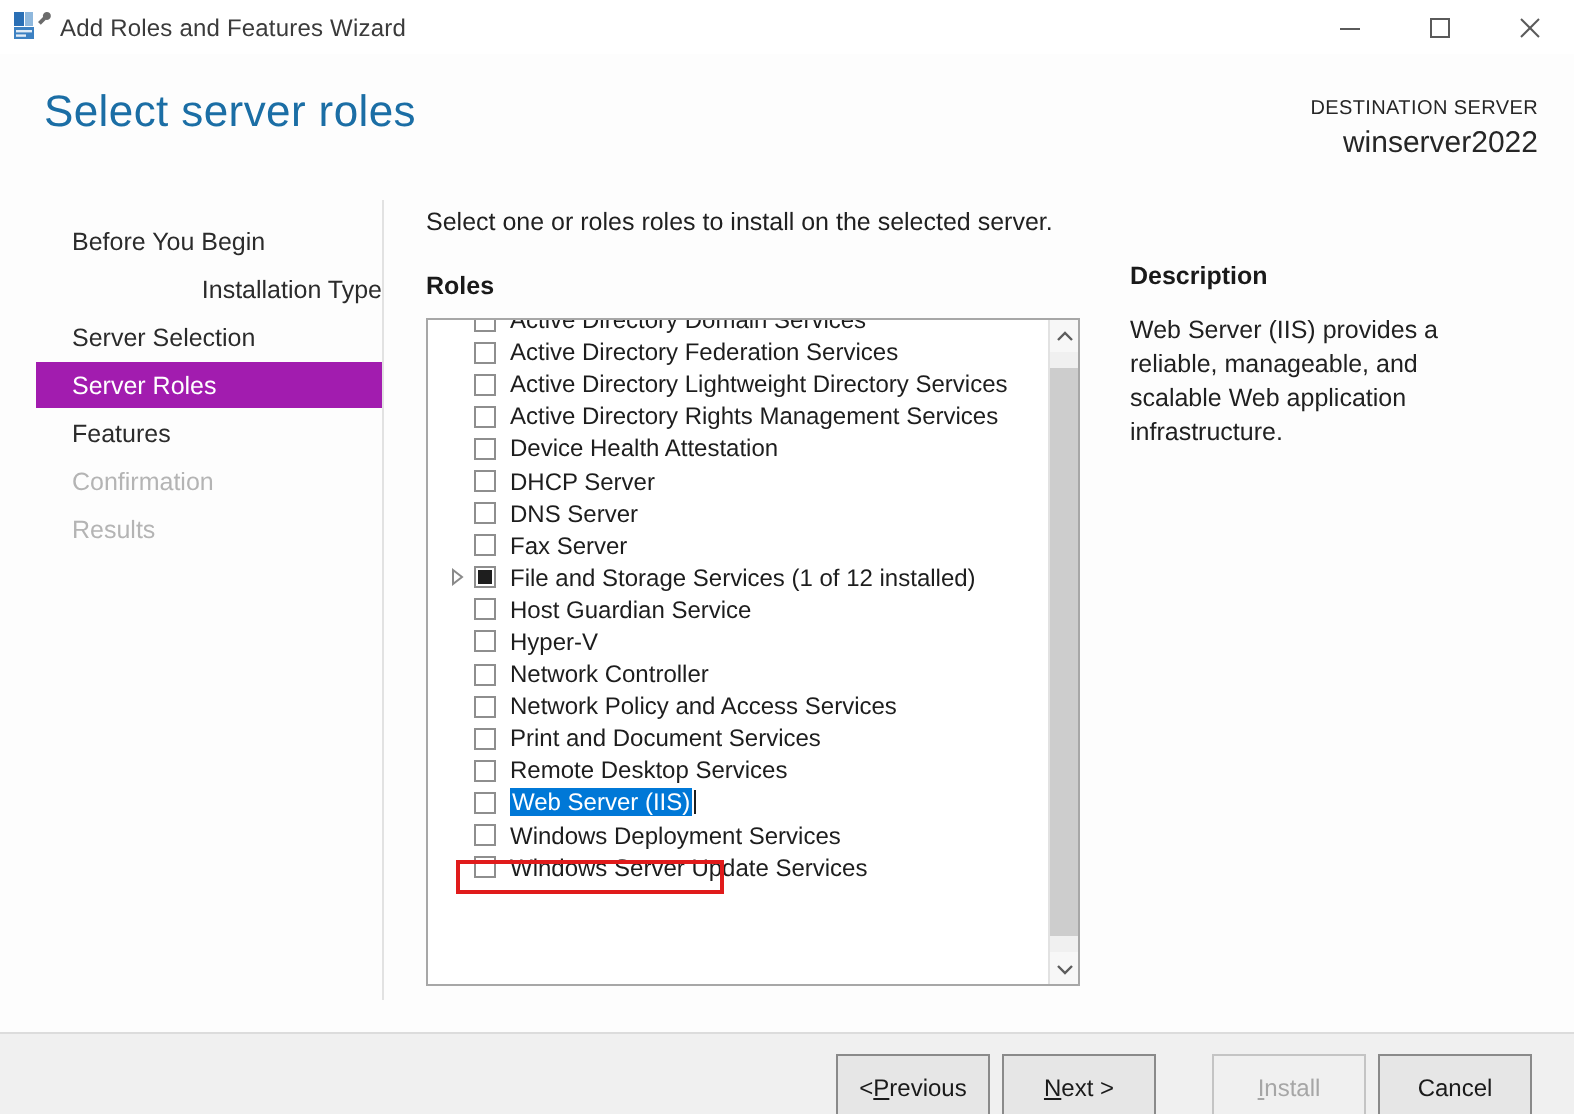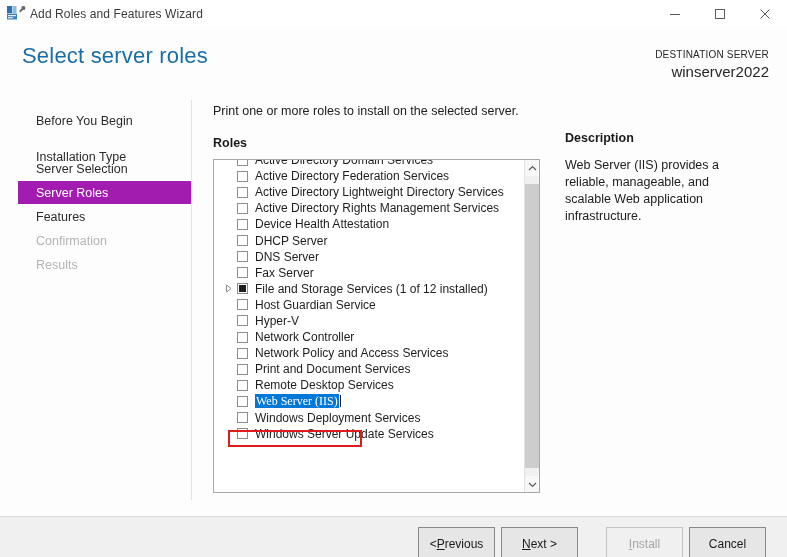--- a/index.html
+++ b/index.html
@@ -163,21 +163,20 @@
   }
   .role-label {
     font-size: 12px;
     color: #1d1d1d;
     line-height: 14px;
   }
   .role-row.selected .role-label {
     background: #0078d7;
     color: #ffffff;
     padding: 0 1px;
-    font-family: Liberation Serif, serif;
   }
   .caret-cursor {
     display: inline-block;
     width: 1px; height: 12px;
     background: #1d1d1d;
     vertical-align: middle;
     margin-left: 1px;
   }
 
   
@@ -302,21 +301,21 @@
   </div>
 
   <div class="body-area">
 
     <div class="nav">
       <div class="nav-divider"></div>
       <div id="nav-items">
           <div class="nav-item" style="top: 14px;">
             <span>Before You Begin</span>
           </div>
-          <div class="nav-item" style="top: 50px;">
+          <div class="nav-item" style="top: 38px; justify-content: flex-end;">
             <span>Installation Type</span>
           </div>
           <div class="nav-item" style="top: 62px;">
             <span>Server Selection</span>
           </div>
           <div class="nav-item selected" style="top: 86px;">
             <span>Server Roles</span>
           </div>
           <div class="nav-item" style="top: 110px;">
             <span>Features</span>
@@ -324,21 +323,21 @@
           <div class="nav-item disabled" style="top: 134px;">
             <span>Confirmation</span>
           </div>
           <div class="nav-item disabled" style="top: 158px;">
             <span>Results</span>
           </div>
         </div>
     </div>
 
     <div class="content">
-      <div class="instr">Print one or more roles to install on the selected server.</div>
+      <div class="instr">Select one or roles roles to install on the selected server.</div>
       <div class="roles-label">Roles</div>
 
       <div class="listbox">
         <div class="list-clip">
           <div class="list-inner" id="roles-list">
               <div class="role-row">
                 <span class="spacer13"></span>
                 <span class="cb"></span>
                 <span class="role-label">Active Directory Domain Services</span>
               </div>

